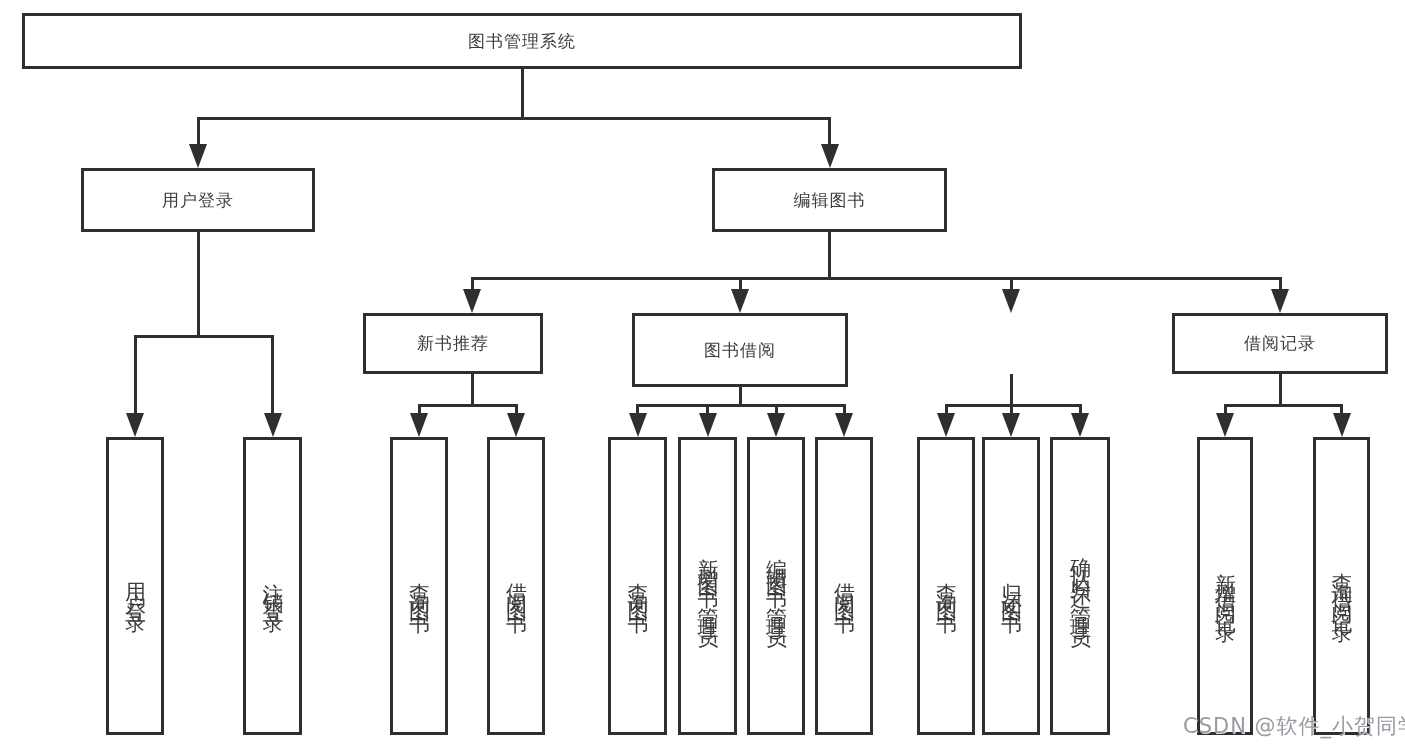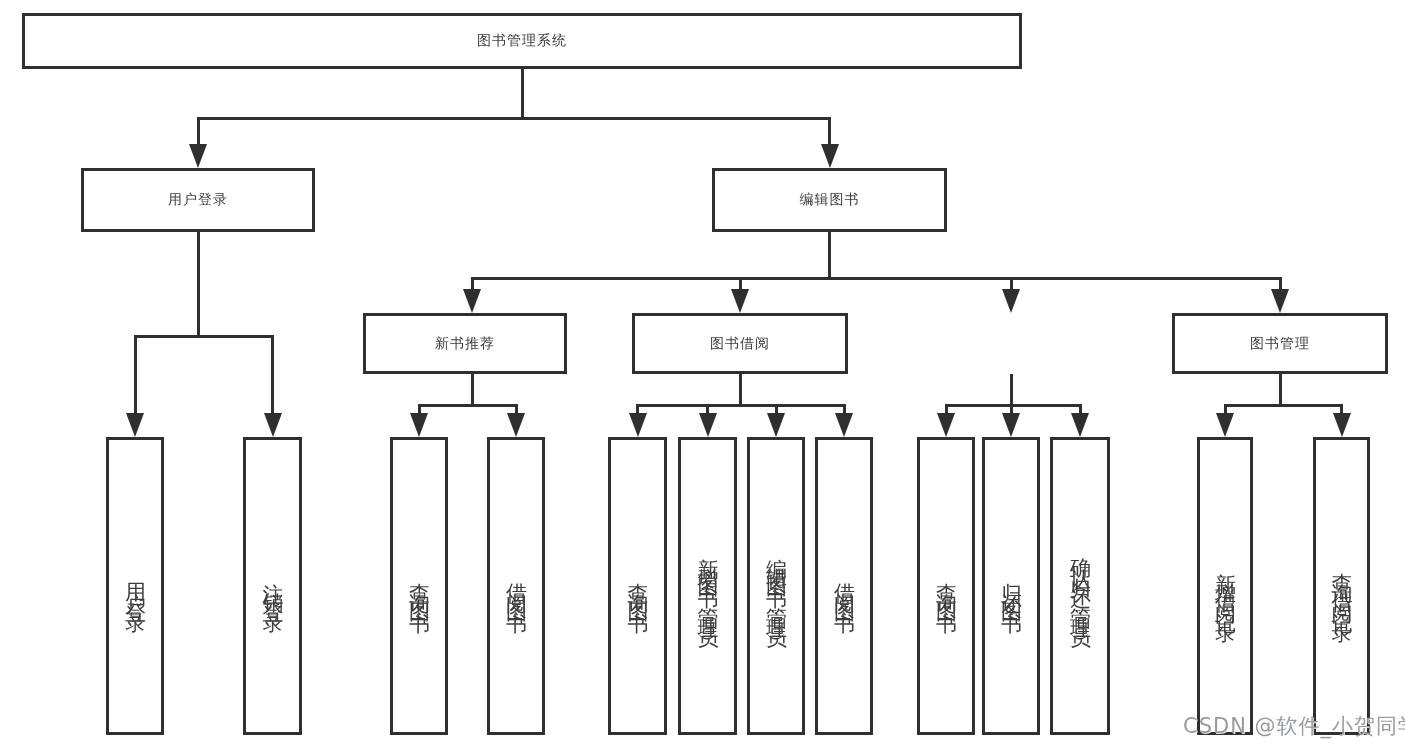--- a/index.html
+++ b/index.html
@@ -16,21 +16,21 @@
     box-sizing:border-box;
     border:3px solid #2f2f2f;
     background:#ffffff;
     display:flex;
     align-items:center;
     justify-content:center;
     color:#3c3c3c;
     z-index:2;
   }
   .node.h span{
-    font-size:14px;
+    font-size:17px;
     letter-spacing:1px;
     white-space:nowrap;
   }
   .node.v span{
     writing-mode:vertical-rl;
     text-orientation:mixed;
     font-size:21px;
     letter-spacing:10px;
     line-height:1;
     white-space:nowrap;
@@ -66,28 +66,28 @@
   <div id="watermark">CSDN @软件_小贺同学</div>
 <div class="node h" style="left: 22px; top: 13px; width: 1000px; height: 56px;">
       <span>图书管理系统</span>
     </div>
     <div class="node h" style="left: 81px; top: 168px; width: 234px; height: 64px;">
       <span>用户登录</span>
     </div>
     <div class="node h" style="left: 712px; top: 168px; width: 235px; height: 64px;">
       <span>编辑图书</span>
     </div>
-    <div class="node h" style="left: 363px; top: 313px; width: 204px; height: 61px;">
+    <div class="node h" style="left: 363px; top: 313px; width: 180px; height: 61px;">
       <span>新书推荐</span>
     </div>
-    <div class="node h" style="left: 632px; top: 313px; width: 216px; height: 61px;">
+    <div class="node h" style="left: 632px; top: 313px; width: 216px; height: 74px;">
       <span>图书借阅</span>
     </div>
     <div class="node h" style="left: 1172px; top: 313px; width: 216px; height: 61px;">
-      <span>图书管理</span>
+      <span>借阅记录</span>
     </div>
     <div class="node v" style="left: 106px; top: 437px; width: 58px; height: 298px;">
       <span>用户登录</span>
     </div>
     <div class="node v" style="left: 243px; top: 437px; width: 59px; height: 298px;">
       <span>注销登录</span>
     </div>
     <div class="node v" style="left: 390px; top: 437px; width: 58px; height: 298px;">
       <span>查询图书</span>
     </div>

